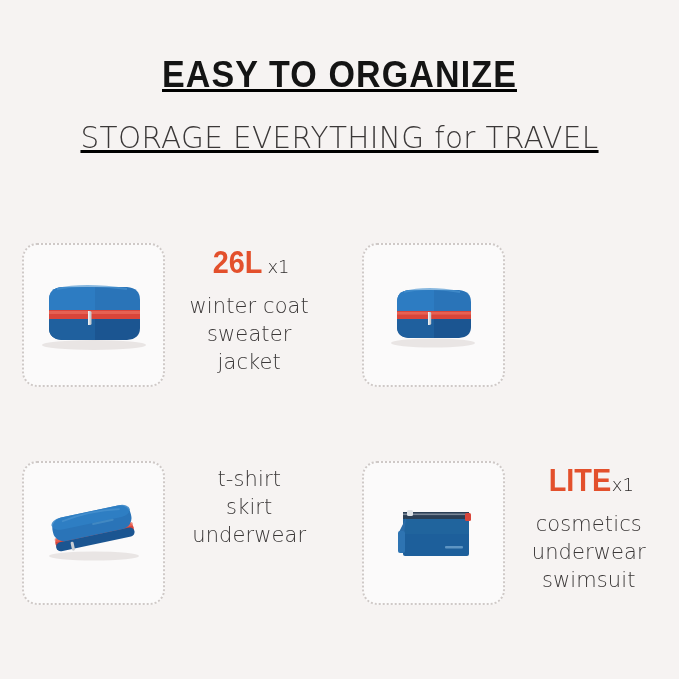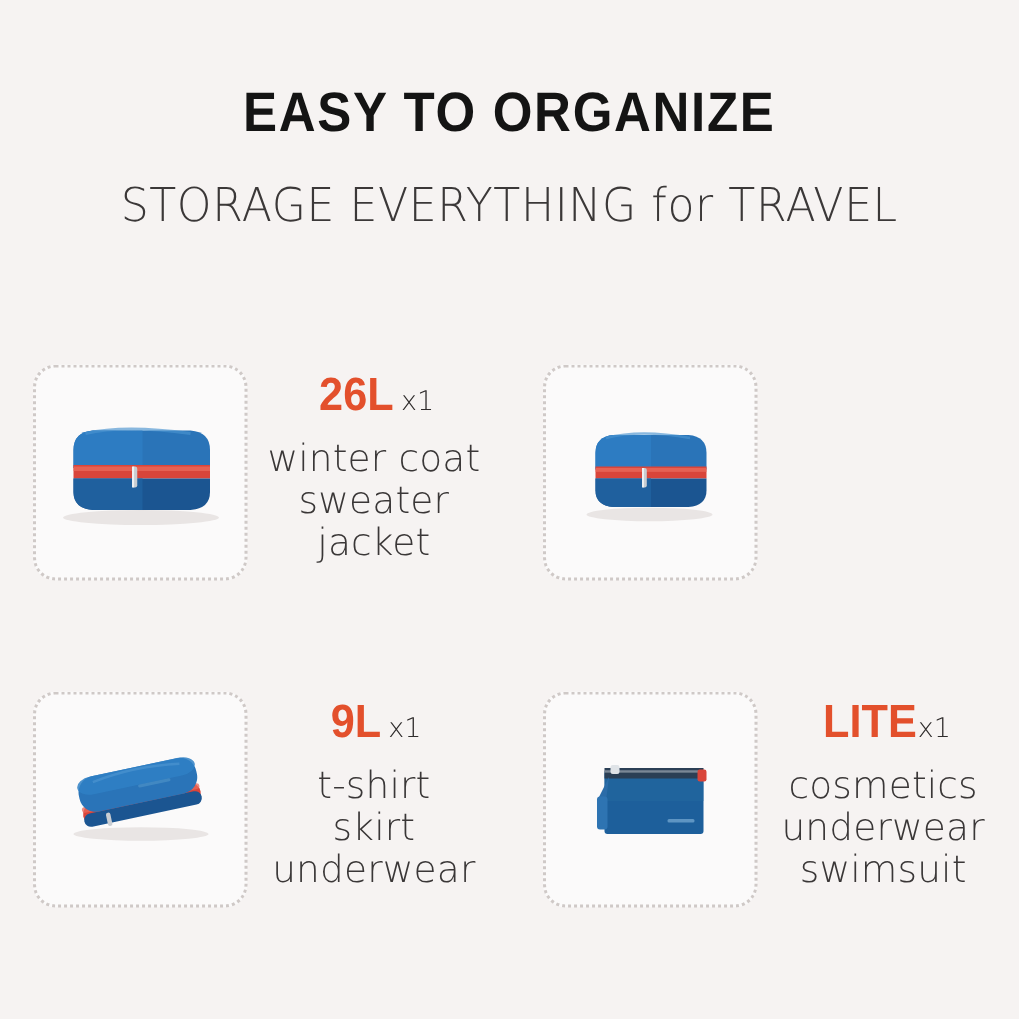--- a/index.html
+++ b/index.html
@@ -13,20 +13,21 @@
     background: #f6f3f2;
     font-family: "Liberation Sans", sans-serif;
     overflow: hidden;
   }
   .page {
     position: relative;
     width: 679px;
     height: 679px;
     background: #f6f3f2;
     box-sizing: border-box;
+    text-decoration: underline;
   }
 
   
   .header {
     padding-top: 56px;
     text-align: center;
   }
   .headline {
     font-family: "Liberation Sans Narrow", "Liberation Sans", sans-serif;
     font-weight: bold;
@@ -114,21 +115,21 @@
     font-size: 18px;
     color: #2f2c2c;
     vertical-align: baseline;
     margin-left: 5px;
   }
   .vol-line.tight .qty { margin-left: 1px; }
 
   .desc {
     font-family: "DejaVu Sans", sans-serif;
     font-weight: 300;
-    font-size: 25px;
+    font-size: 21px;
     color: #3a3737;
     line-height: 28px;
     letter-spacing: 0.1px;
     text-align: center;
   }
   .desc span { display: block; }
 
   
   .art { display: block; }
 </style>
@@ -203,23 +204,20 @@
               <rect x="16" y="36" width="80" height="9" rx="4.5" fill="#1b5591"></rect>
               <rect x="16" y="12" width="80" height="24" rx="11" fill="#2a74b8"></rect>
               <rect x="16" y="12" width="80" height="12" rx="10" fill="#2f80c4" opacity="0.85"></rect>
               <path d="M27 16 Q56 11 86 16" stroke="#5098d2" stroke-width="1.6" fill="none" opacity="0.6"></path>
               <rect x="56" y="24" width="22" height="2" rx="1" fill="#4a8fc6" opacity="0.75"></rect>
               <rect x="31" y="38" width="3" height="9" rx="1.4" fill="#c9cdd2"></rect>
             </g>
           </svg>
         </div>
         <div class="info">
-          <div class="vol-line">
-            <span class="vol">9L</span><span class="qty">x1</span>
-          </div>
           <div class="desc">
             <span>t-shirt</span>
             <span>skirt</span>
             <span>underwear</span>
           </div>
         </div>
       </div>
 
       <div class="cell right">
         <div class="thumb">

